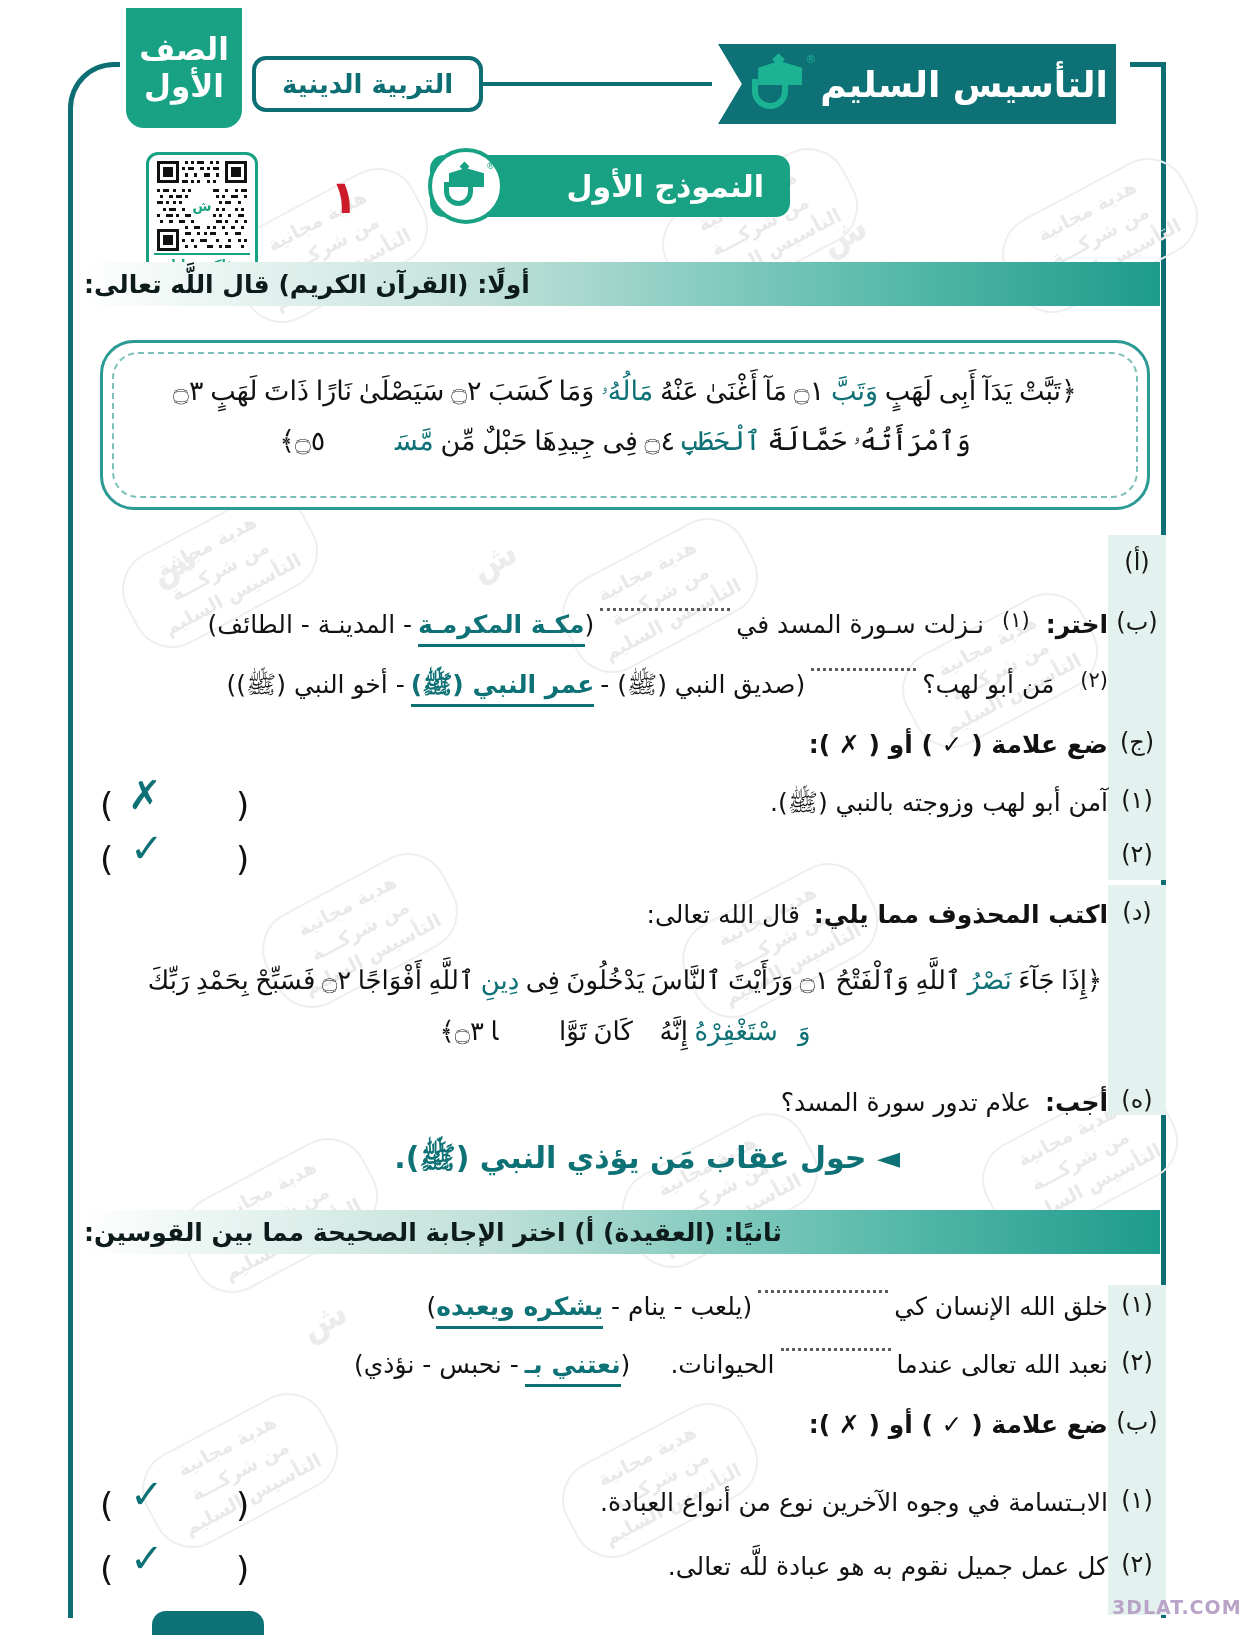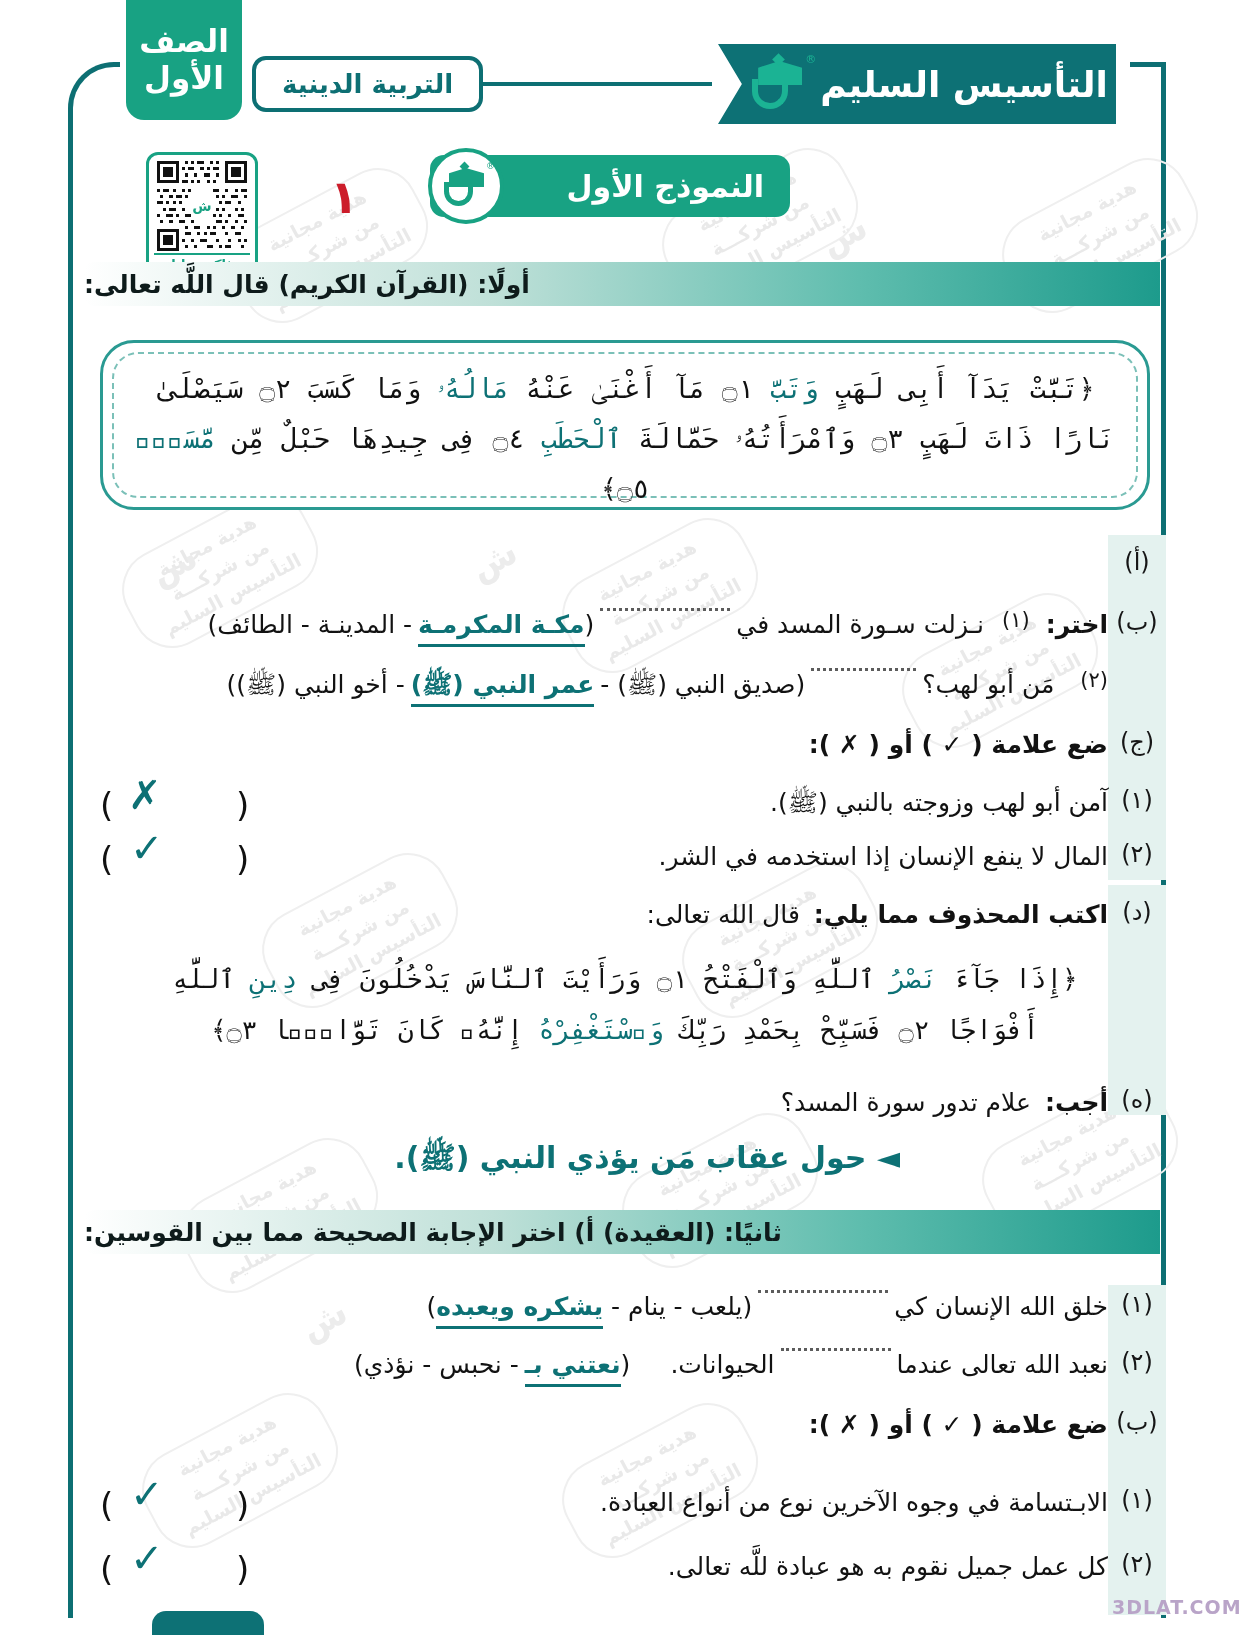--- a/index.html
+++ b/index.html
@@ -53,21 +53,21 @@
     position: absolute;
     color: #ececec;
     font-size: 34px;
     font-weight: 700;
     transform: rotate(-28deg);
     letter-spacing: -2px;
   }
 
   
   .grade-badge {
-    position: absolute; left: 126px; top: 0;
+    position: absolute; left: 126px; top: 8px;
     width: 116px; height: 120px;
     background: #18a283; border-radius: 0 0 18px 18px;
     color:#fff; font-weight: 700; font-size: 31px;
     display:flex; flex-direction:column; align-items:center; justify-content:center;
     line-height: 1.18;
   }
   .subject-pill {
     position: absolute; left: 252px; top: 56px;
     height: 56px; padding: 0 26px;
     border: 4px solid #0d6f73; border-radius: 14px;
@@ -182,21 +182,21 @@
   }
   .quran-box::before {
     content:"";
     position:absolute; inset: 9px;
     border: 2px dashed #7bc0b8;
     border-radius: 26px;
   }
   .quran-text {
     position:relative;
     text-align:center;
-    font-family: Liberation Mono, monospace;
+    font-family: Liberation Serif, serif;
     color:#111;
     direction: rtl;
     padding: 16px 26px;
     line-height: 1.85;
     font-size: 27px;
     letter-spacing: 0.5px;
   }
   .quran-text .hl { color:#0d7175; }
 
   
@@ -528,21 +528,20 @@
 
   <div class="qrow" style="right:74px; top:786px; width:1000px;">
     <span class="qlabel">(١)</span>
     <span class="qtext">آمن أبو لهب وزوجته بالنبي (ﷺ).</span>
   </div>
   <div class="paren-pair" style="left:100px; top:788px;">(&nbsp;)</div>
   <div class="mark" style="left:128px; top:775px;">✗</div>
 
   <div class="qrow" style="right:74px; top:840px; width:1000px;">
     <span class="qlabel">(٢)</span>
-    <span class="qtext">المال لا ينفع الإنسان إذا استخدمه في الشر.</span>
   </div>
   <div class="paren-pair" style="left:100px; top:842px;">(&nbsp;)</div>
   <div class="mark" style="left:130px; top:828px;">✓</div>
 
   <div class="qrow" style="right:74px; top:898px; width:1000px;">
     <span class="qlabel">(د)</span>
     <span class="qtext bold">اكتب المحذوف مما يلي:</span>
     <span class="qtext" style="margin-right:14px;">قال الله تعالى:</span>
   </div>
 

